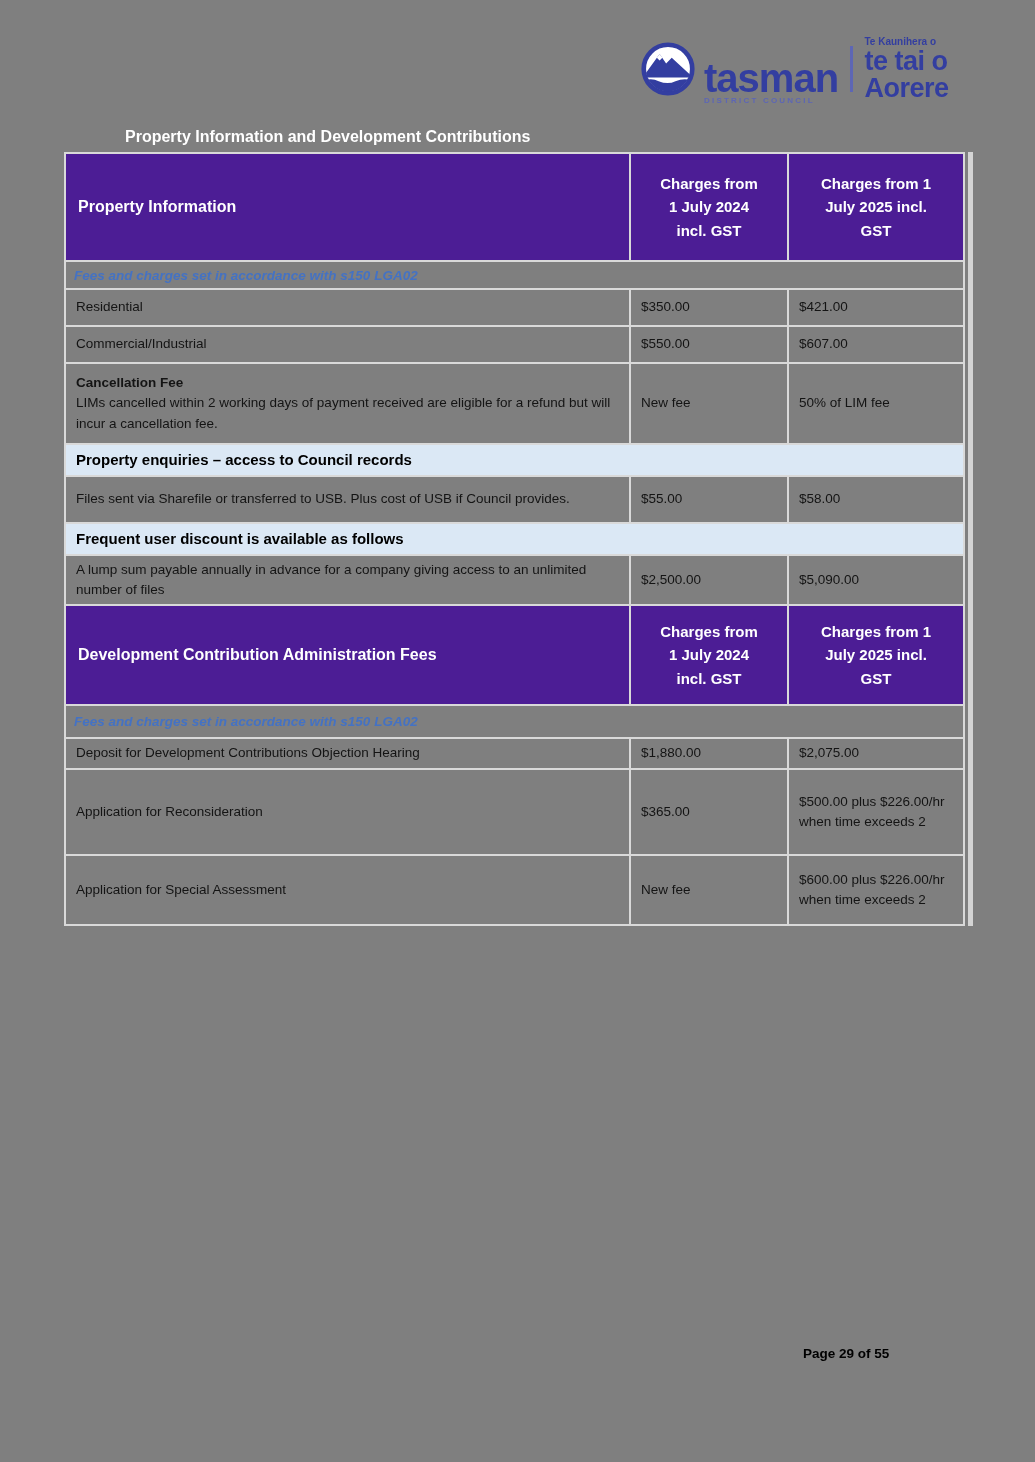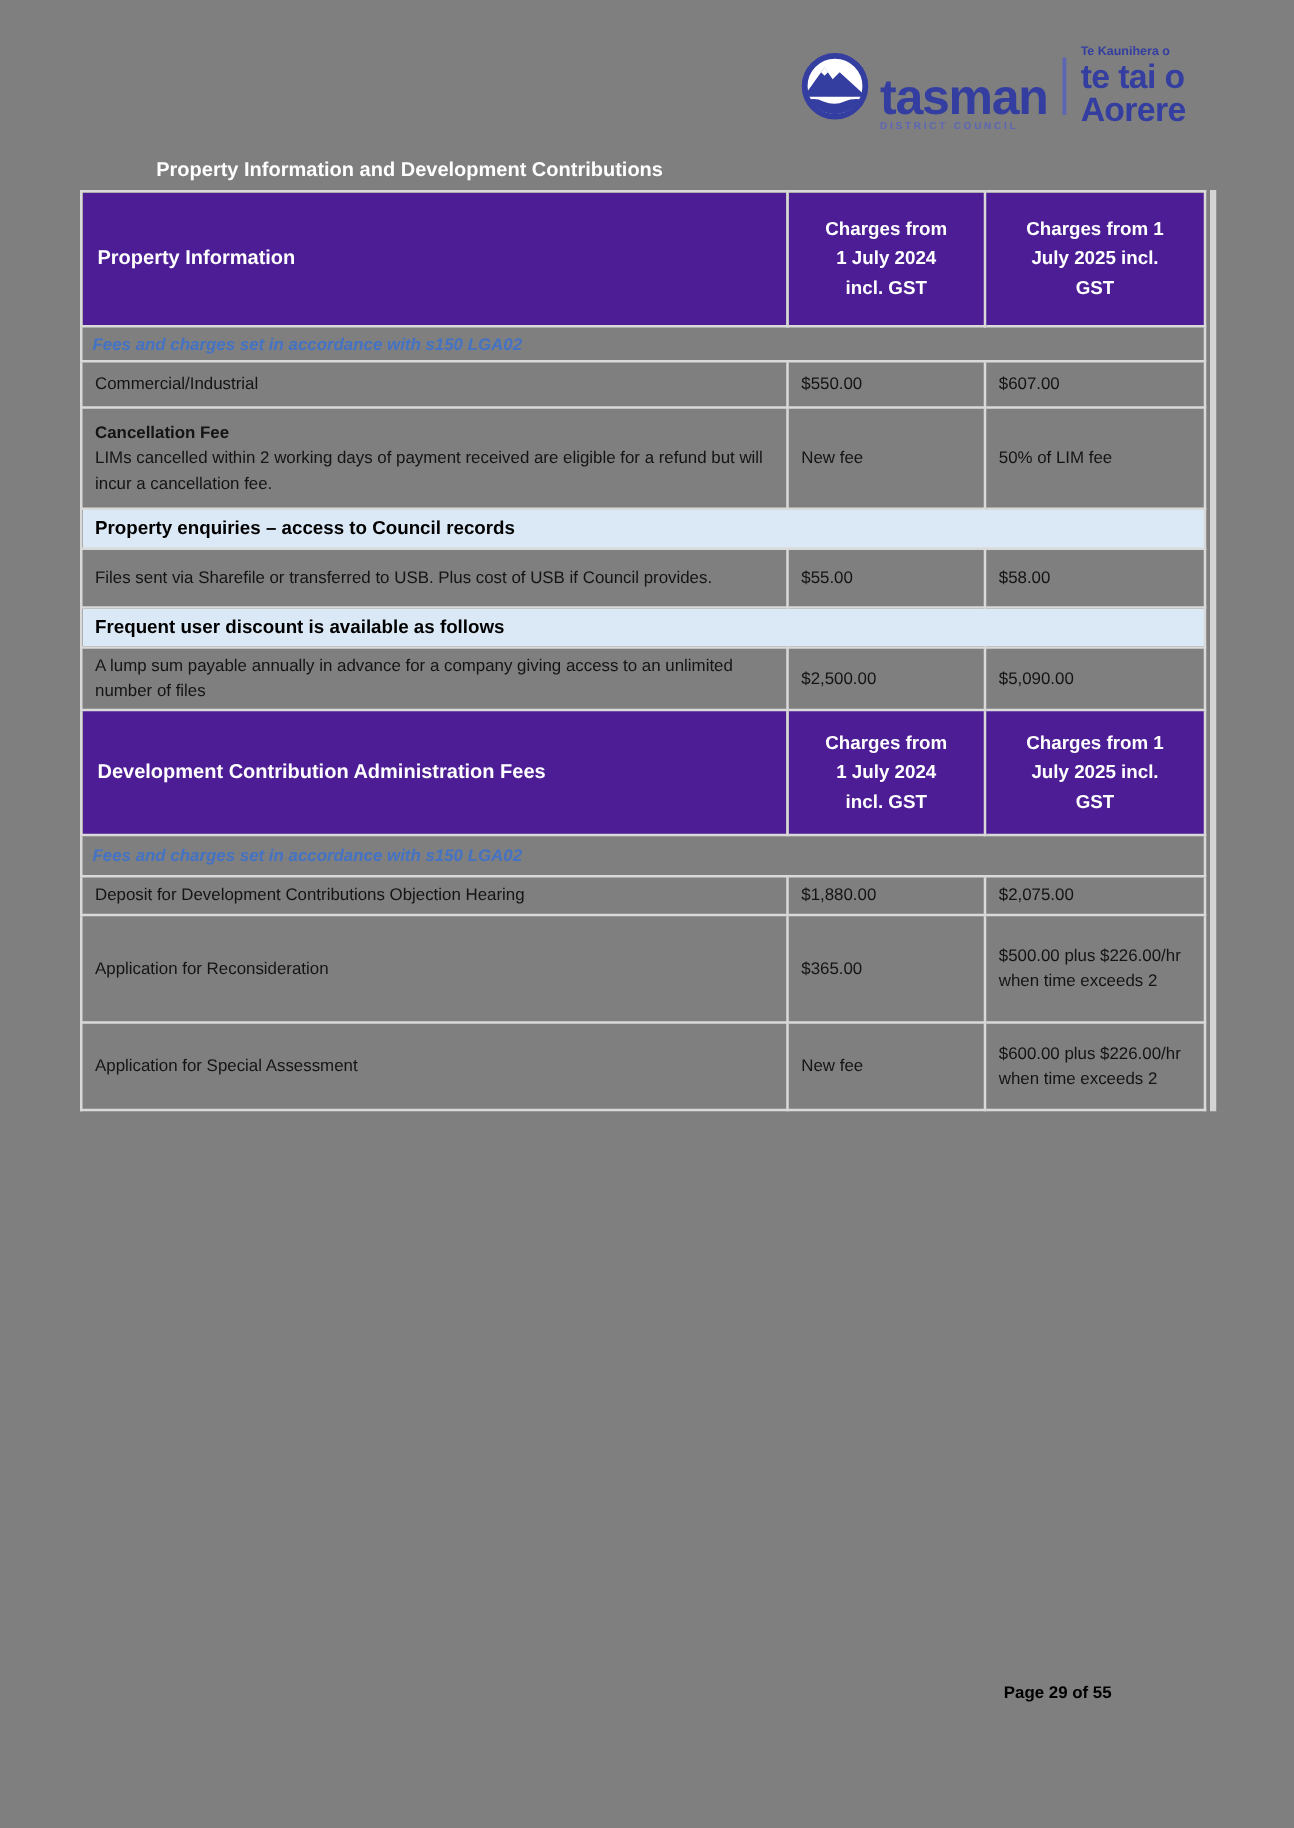--- a/index.html
+++ b/index.html
@@ -127,20 +127,25 @@
         <th class="h-right">Charges from 1
 July 2025 incl.
 GST</th>
       </tr>
 
       <tr class="note" style="height:28px">
         <td colspan="3">Fees and charges set in accordance with s150 LGA02</td>
       </tr>
 
 
+      <tr class="data" style="height:37px">
+        <td>Residential</td>
+        <td class="money">$350.00</td>
+        <td class="money">$421.00</td>
+      </tr>
 
       <tr class="data" style="height:37px">
         <td>Commercial/Industrial</td>
         <td class="money">$550.00</td>
         <td class="money">$607.00</td>
       </tr>
 
       <tr class="data" style="height:81px">
         <td>
           <div class="cell-title">Cancellation Fee</div>

